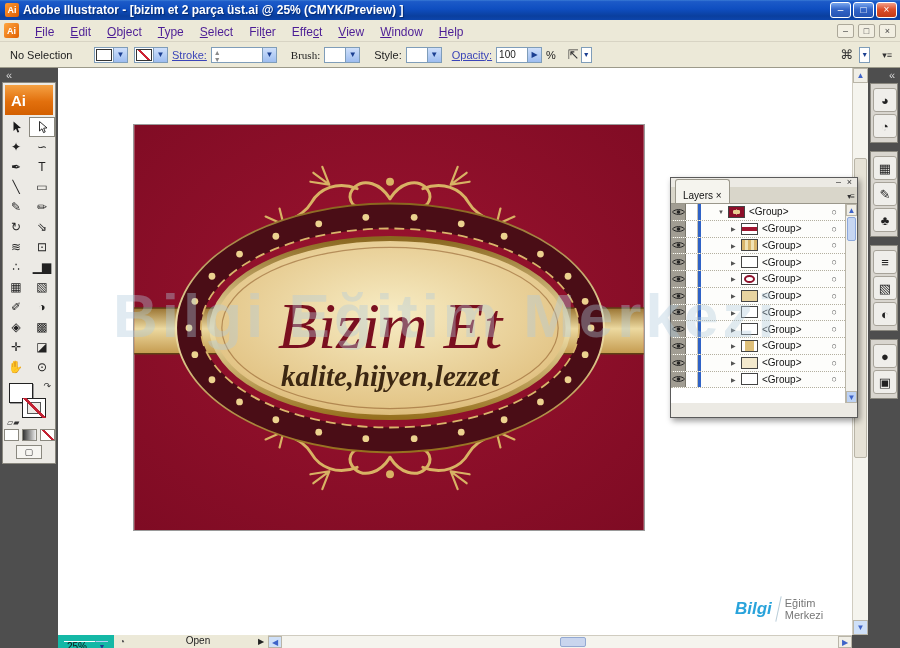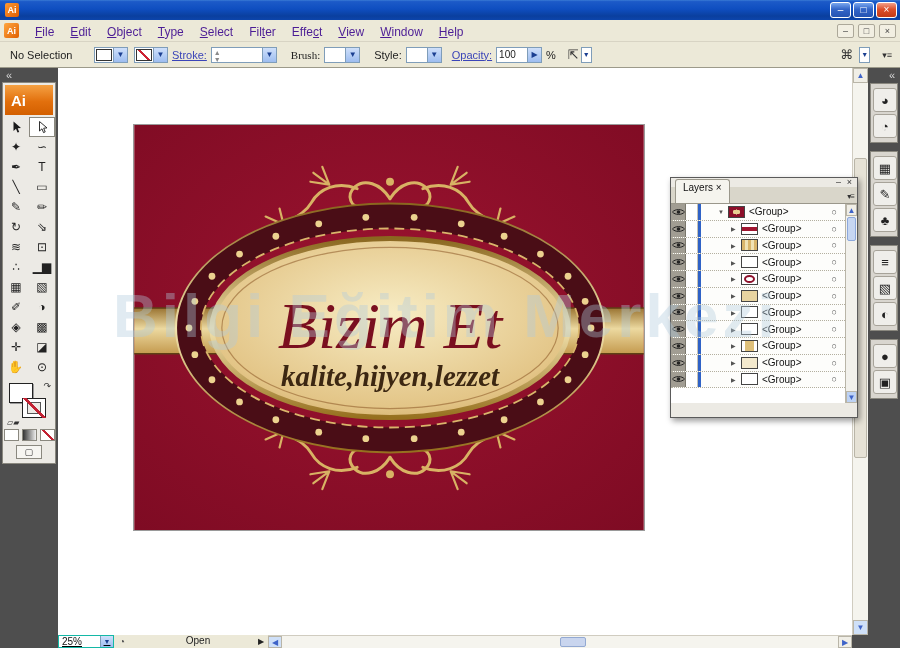--- a/index.html
+++ b/index.html
@@ -105,21 +105,21 @@
   .dock-btn { width:24px; height:24px; margin:2px auto; background:#efeeea; border:1px solid #a7a399;
     border-radius:3px; font-size:13px; color:#222; display:flex; align-items:center; justify-content:center; }
 
   
   #layers-panel { position:absolute; left:670px; top:177px; width:188px; height:241px; z-index:10;
     background:#eceae4; border:1px solid #5a5a5a; box-shadow:2px 3px 6px rgba(0,0,0,.4); font-size:10px; }
   #lp-top { height:9px; position:relative; }
   #lp-top .ctl { position:absolute; top:-1px; font-size:9px; color:#333; }
   #lp-min { right:16px; } #lp-close { right:5px; }
   #lp-tabs { height:17px; background:#d9d6ca; border-bottom:1px solid #9a978b; position:relative; }
-  #lp-tab { position:absolute; left:4px; bottom:0; height:24px; padding:0 7px; background:#f5f4ee;
+  #lp-tab { position:absolute; left:4px; bottom:0; height:24px; padding:8px 7px; background:#f5f4ee;
     border:1px solid #9a978b; border-bottom:none; border-radius:3px 3px 0 0; line-height:15px; color:#111; }
   #lp-menu { position:absolute; right:3px; bottom:2px; font-size:8px; color:#333; letter-spacing:-1px; }
   #layer-rows { position:absolute; left:0; top:26px; right:12px; bottom:14px; background:#fff; overflow:hidden; }
   .layer-row { height:16.75px; display:flex; align-items:center; border-bottom:1px dotted #b3af9f;
     background:#fdfdfb; position:relative; }
   .layer-row.selected { background:#2e59a6; }
   .cell.eye { width:15px; height:100%; background:#a19d93; border-right:1px solid #7b786d;
     display:flex; align-items:center; justify-content:center; }
   .cell.lock { width:12px; height:100%; background:#fff; border-right:1px solid #c5c1b4; }
   .colorbar { width:3px; height:100%; background:#2f62c6; margin-right:2px; }
@@ -150,21 +150,21 @@
     border-top:1px solid #9a978b; display:flex; align-items:center; padding:0 4px; }
   #lp-count { color:#111; }
   #lp-btns { margin-left:auto; display:flex; gap:10px; font-size:10px; color:#444; padding-right:8px; }
   #lp-grip { position:absolute; right:1px; bottom:1px; width:0; height:0;
     border-left:7px solid transparent; border-bottom:7px solid #a7a399; }
 
   
   #statusbar { position:absolute; left:0; top:635px; width:900px; height:13px; background:#ECE9D8; font-size:10px; }
   #sb-darkleft { position:absolute; left:0; top:0; width:58px; height:13px; background:#4e4e4e; }
   #zoom-combo { position:absolute; left:58px; top:0; width:56px; height:13px; background:#fff;
-    border:1px solid #14b8a6; display:flex;text-decoration:underline; }
+    border:6px solid #14b8a6; display:flex;text-decoration:underline; }
   #zoom-combo .zval { flex:1; padding:0 3px; line-height:11px; color:#111; }
   #zoom-combo .chev { width:13px; background:linear-gradient(180deg,#cfe0fa,#9dbdf0);
     border-left:1px solid #7f9db9; color:#1b3f91; font-size:7px; line-height:11px; text-align:center; }
   #status-icon { position:absolute; left:119px; top:0; color:#555; font-size:10px; line-height:13px; }
   #status-field { position:absolute; left:132px; top:0; width:132px; height:13px; line-height:12px;
     color:#222; text-align:center; }
   #status-arrow { position:absolute; left:258px; top:0; font-size:8px; line-height:13px; color:#222; }
   #hscroll { position:absolute; left:268px; top:0; width:584px; height:13px; background:#f5f4ee;
     border-top:1px solid #d0ccc0; }
   #hscroll .left { left:0; top:0; width:14px; height:12px; line-height:11px; background:#cfe0f8; }
@@ -175,20 +175,21 @@
 
   svg text { font-family:"Liberation Serif", serif; }
 </style>
 </head>
 <body>
 
 <div id="app">
 
   <div id="titlebar">
     <div id="title-icon">Ai</div>
+    <div id="title-text">Adobe Illustrator - [bizim et 2 parça üst.ai @ 25% (CMYK/Preview) ]</div>
     <div id="win-buttons">
       <div class="winbtn">–</div>
       <div class="winbtn">□</div>
       <div class="winbtn close">×</div>
     </div>
   </div>
 
   <div id="menubar">
     <div id="doc-icon">Ai</div>
     <div id="menu-items"><span class="menu-item"><u>F</u>ile</span><span class="menu-item"><u>E</u>dit</span><span class="menu-item"><u>O</u>bject</span><span class="menu-item"><u>T</u>ype</span><span class="menu-item"><u>S</u>elect</span><span class="menu-item">Fil<u>t</u>er</span><span class="menu-item">Effe<u>c</u>t</span><span class="menu-item"><u>V</u>iew</span><span class="menu-item"><u>W</u>indow</span><span class="menu-item"><u>H</u>elp</span></div>
@@ -368,20 +369,25 @@
           <circle cx="435.9" cy="152.0" r="3.4" fill="#ecd28f"></circle>
           <circle cx="453.1" cy="177.2" r="3.4" fill="#ecd28f"></circle>
         </g>
       <ellipse cx="257" cy="204" rx="190" ry="100" fill="none" stroke="#d9b56b" stroke-width="1.8" stroke-dasharray="10 6"></ellipse>
       <ellipse cx="257" cy="204" rx="179" ry="90" fill="url(#ovalGrad)" stroke="url(#rimGrad)" stroke-width="5"></ellipse>
       <ellipse cx="257" cy="204" rx="169" ry="81" fill="none" stroke="rgba(120,62,16,0.45)" stroke-width="1.2"></ellipse>
       <text x="257" y="224" text-anchor="middle" font-size="66" font-style="italic" fill="#7a0f1f">Bizim Et</text>
       <text x="257" y="262" text-anchor="middle" font-size="29" font-style="italic" font-weight="bold" fill="#3c2712">kalite,hijyen,lezzet</text>
     </svg>
     <div id="watermark">Bilgi Eğitim Merkezi</div>
+    <div id="bilgi-logo">
+      <span class="b1">Bilgi</span>
+      <span class="sep"></span>
+      <span class="b2">Eğitim Merkezi</span>
+    </div>
   </div>
 
   <div id="vscroll">
     <div class="sb-btn up">▲</div>
     <div id="vthumb"></div>
     <div class="sb-btn down">▼</div>
   </div>
 
   <div id="right-dock">
     <div id="dock-collapse">«</div>

